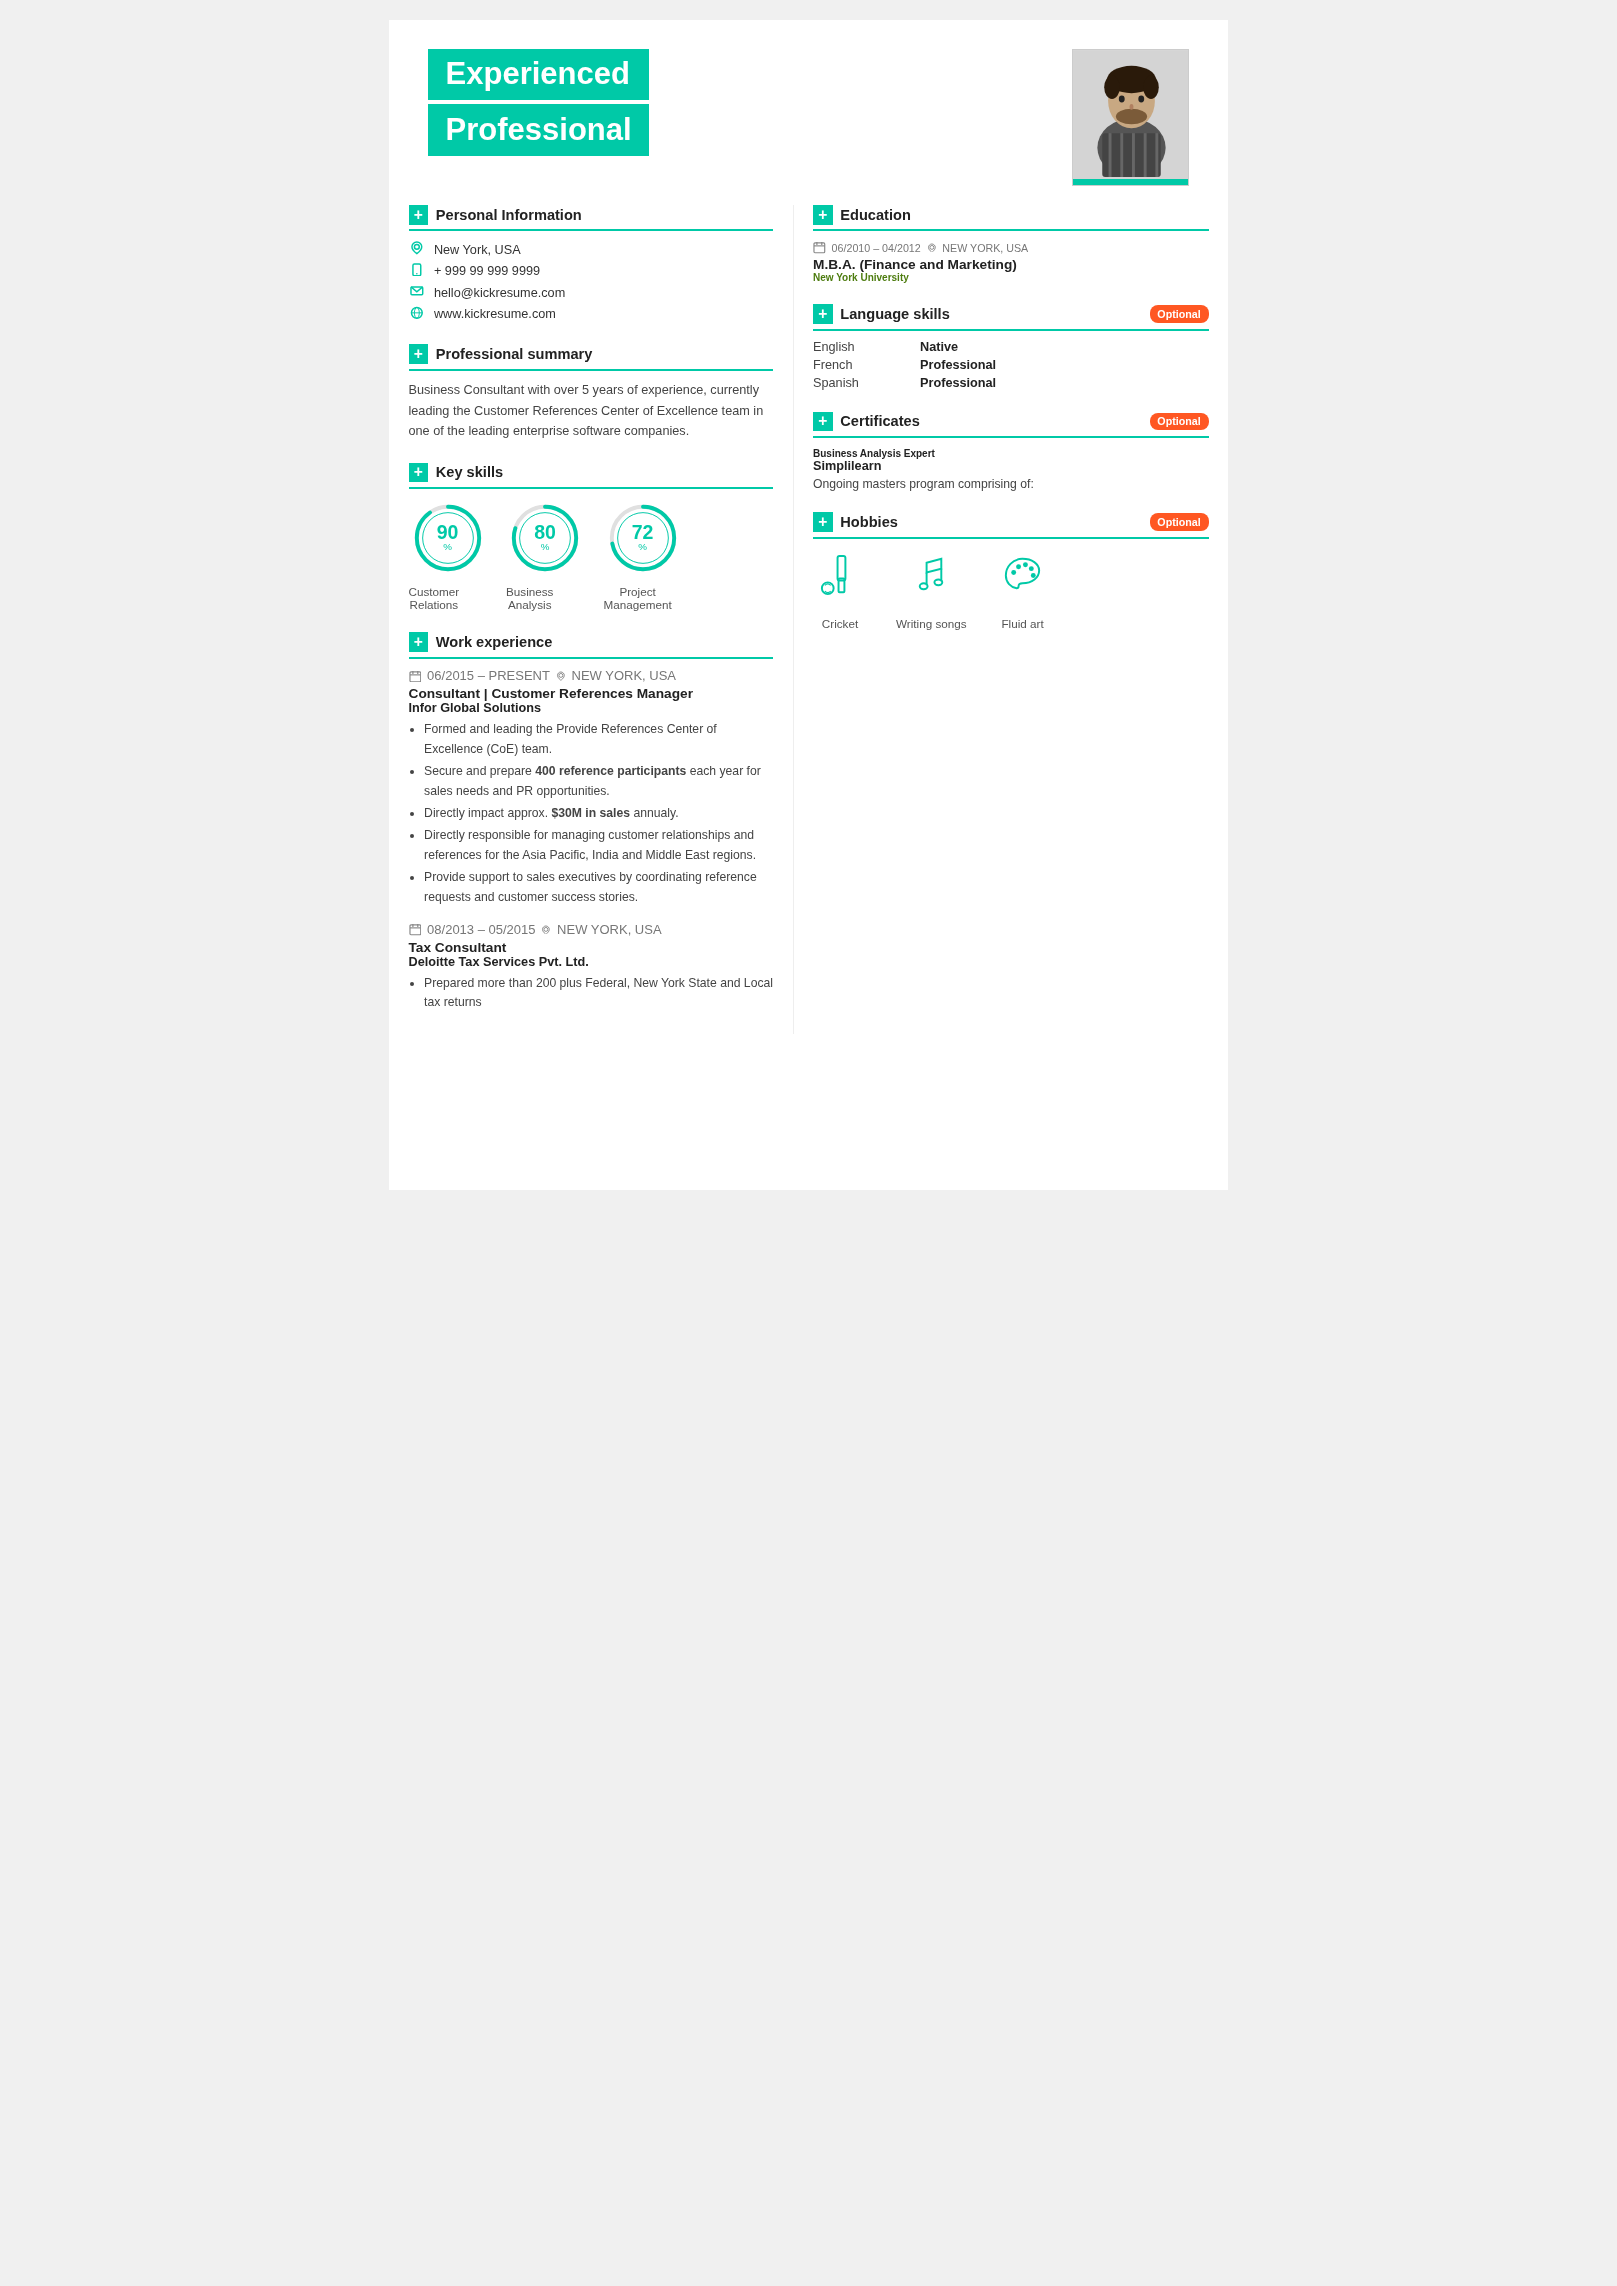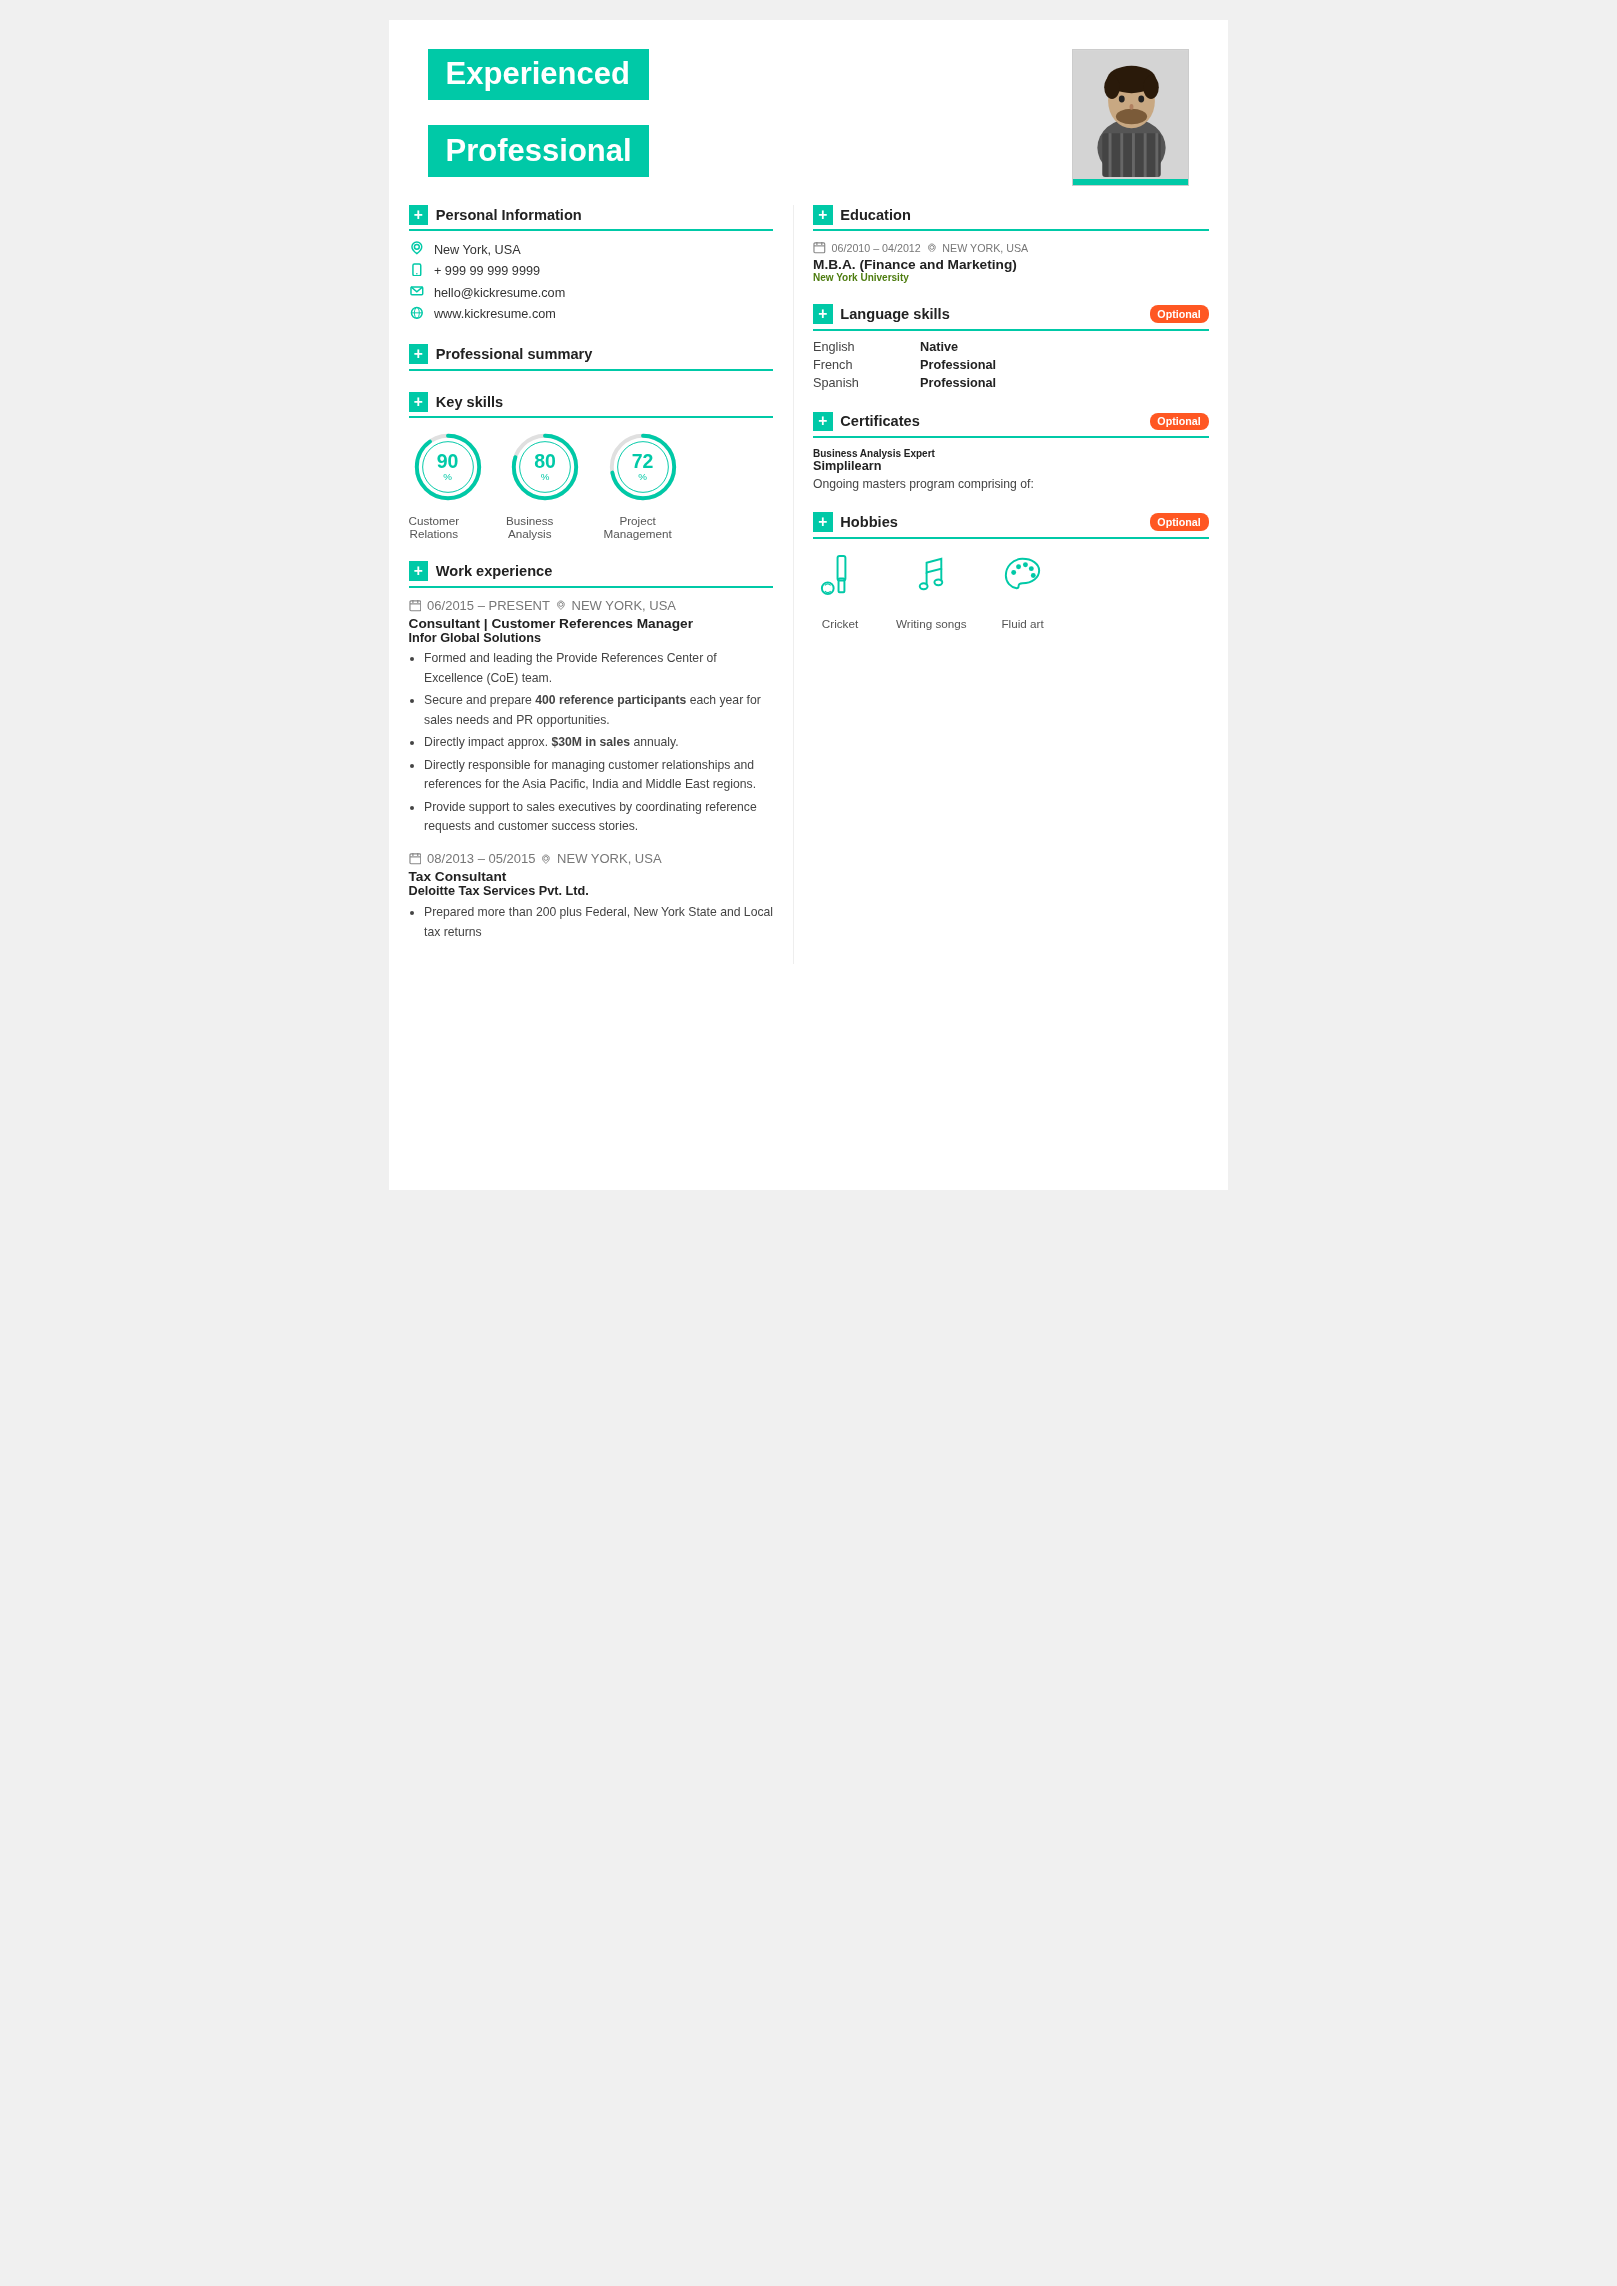--- a/index.html
+++ b/index.html
@@ -20,21 +20,21 @@
     
     .header {
       display: flex;
       justify-content: space-between;
       align-items: flex-start;
       padding: 29px 39px 19.5px 39px;
     }
     .header-title {
       display: flex;
       flex-direction: column;
-      gap: 25px;
+      gap: 4px;
     }
     .title-box {
       background: #00c9a7;
       color: #fff;
       font-size: 31px;
       font-weight: bold;
       padding: 7.8px 17.6px;
       display: inline-block;
     }
     .header-photo {
@@ -398,20 +398,21 @@
           </span>
           <span>www.kickresume.com</span>
         </div>
       </div>
 
       <div class="section">
         <div class="section-header">
           <div class="plus-icon">+</div>
           <span class="section-header-title">Professional summary</span>
         </div>
+        <p class="summary-text">Business Consultant with over 5 years of experience, currently leading the Customer References Center of Excellence team in one of the leading enterprise software companies.</p>
       </div>
 
       <div class="section">
         <div class="section-header">
           <div class="plus-icon">+</div>
           <span class="section-header-title">Key skills</span>
         </div>
         <div class="skills-container">
 
           <div class="skill-item">

